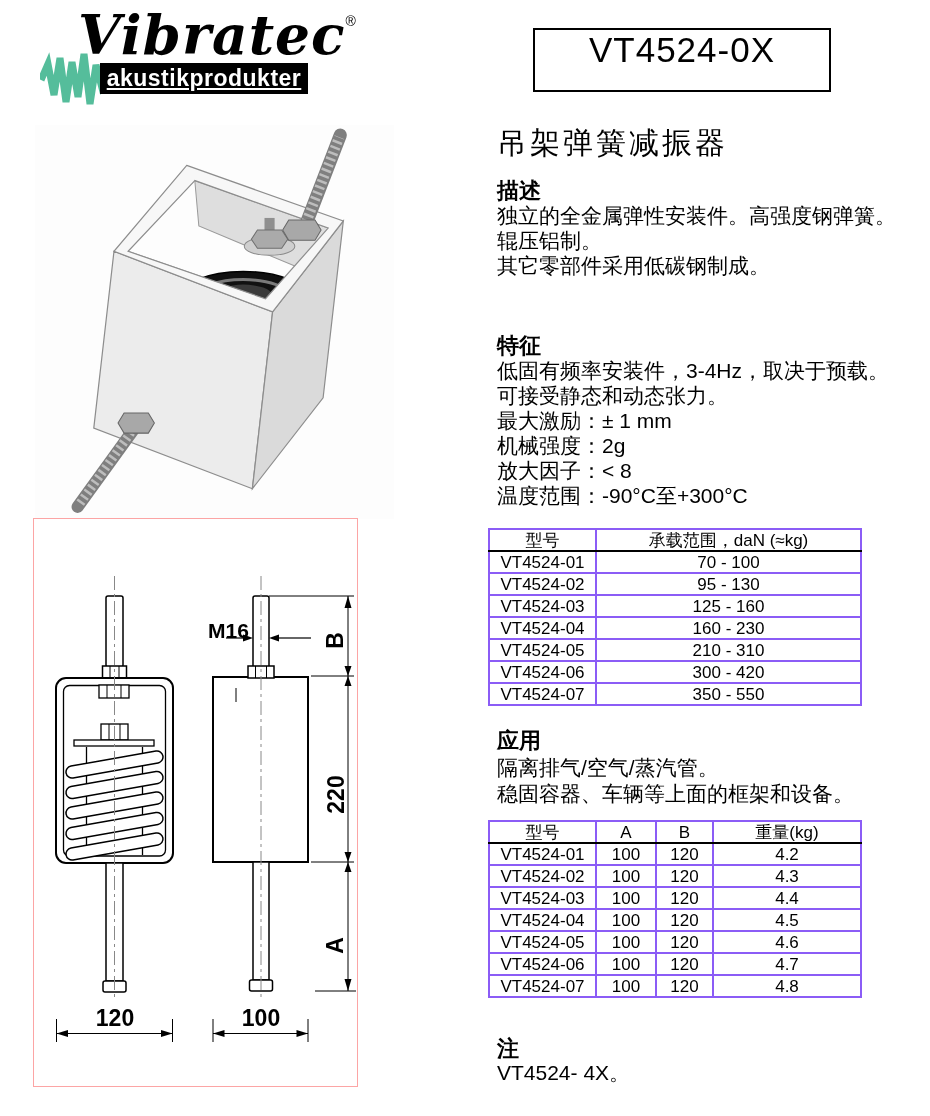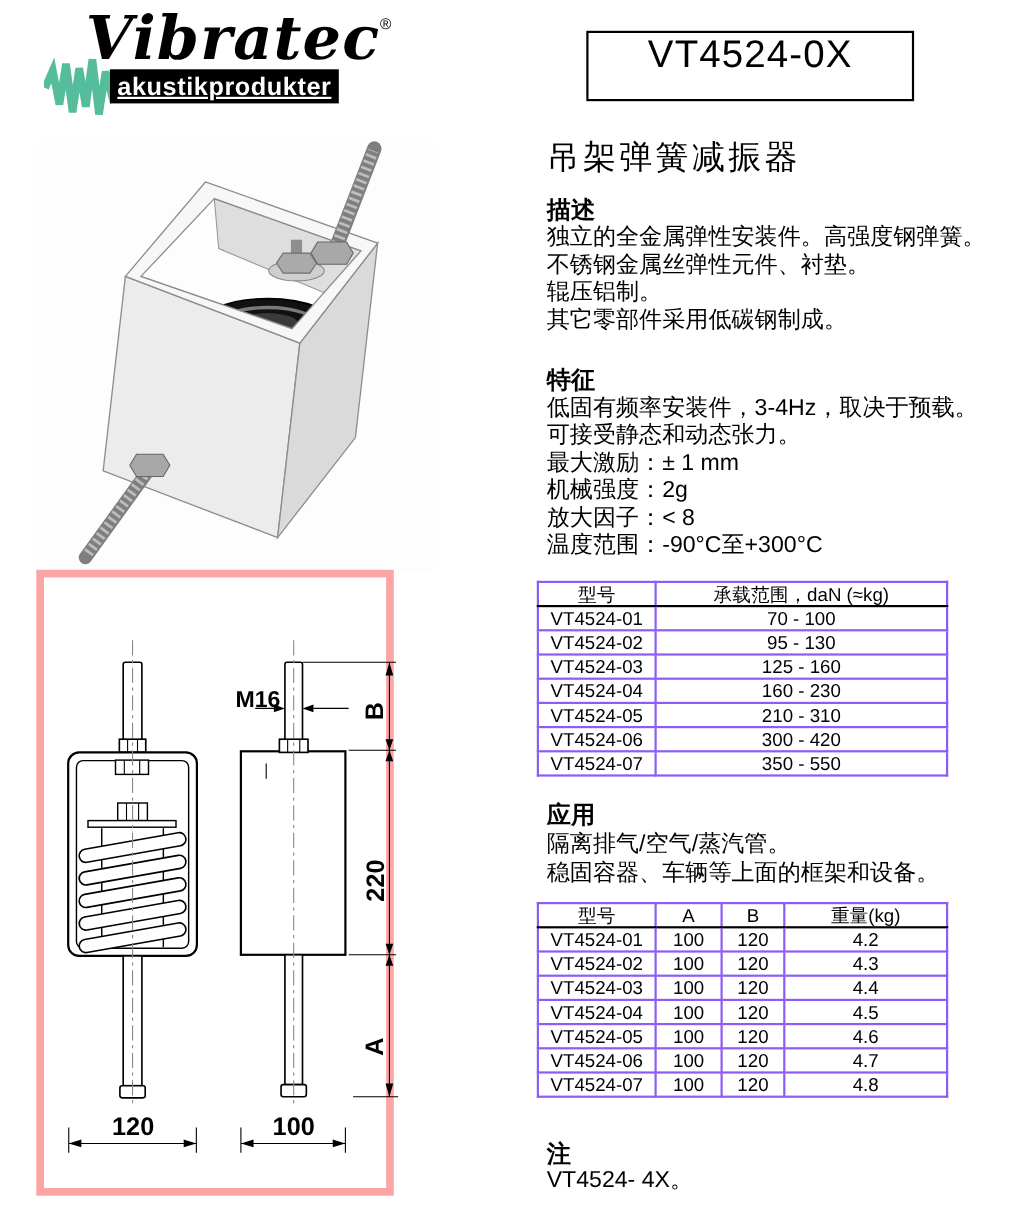--- a/index.html
+++ b/index.html
@@ -37,21 +37,21 @@
 
   
   table.spec{border-collapse:collapse;border:2px solid #000;table-layout:fixed;}
   table.spec td{border:2px solid #8b5cf6;text-align:center;font-size:17px;line-height:19px;height:20px;padding:0;white-space:nowrap;overflow:hidden;}
   table.spec tr.hdr td{border-bottom:2px solid #000;}
 
   
   .photo-box{left:35px;top:125px;width:359px;height:394px;background:#fdfdfd;}
 
   
-  .drawing-box{left:33px;top:518px;width:325px;height:569px;border:7px solid #fca5a5;box-sizing:border-box;}
+  .drawing-box{left:33px;top:518px;width:325px;height:569px;border:1px solid #fca5a5;box-sizing:border-box;}
   .dim-label{position:absolute;font-weight:bold;font-size:23px;text-align:center;}
   .dim-label.rot{transform:rotate(-90deg);transform-origin:center center;}
   .m16-label{position:absolute;font-weight:bold;font-size:21px;}
 </style>
 </head>
 <body>
 
 <div class="abs brand-name">
   <span>Vibratec</span><span class="brand-reg">®</span>
 </div>
@@ -100,21 +100,20 @@
   <line x1="95" y1="304" x2="44" y2="375" stroke="#bdbdbd" stroke-width="9" stroke-dasharray="2.5,3.5"></line>
   <polygon points="88,285 112,285 118,295 112,305 88,305 82,295" fill="#a8a8a8" stroke="#666"></polygon>
 </svg>
 </div>
 
 <div class="abs product-title">吊架弹簧减振器</div>
 
 <div class="abs sec-head" style="left:497px;top:176px;">描述</div>
 <div class="abs body-lines" style="left:497px;top:203px;">
   <div>独立的全金属弹性安装件。高强度钢弹簧。</div>
-  <div>不锈钢金属丝弹性元件、衬垫。</div>
   <div>辊压铝制。</div>
   <div>其它零部件采用低碳钢制成。</div>
 </div>
 
 <div class="abs sec-head" style="left:497px;top:331px;">特征</div>
 <div class="abs body-lines" style="left:497px;top:358px;">
   <div>低固有频率安装件，3-4Hz，取决于预载。</div>
   <div>可接受静态和动态张力。</div>
   <div>最大激励：± 1 mm</div>
   <div>机械强度：2g</div>

